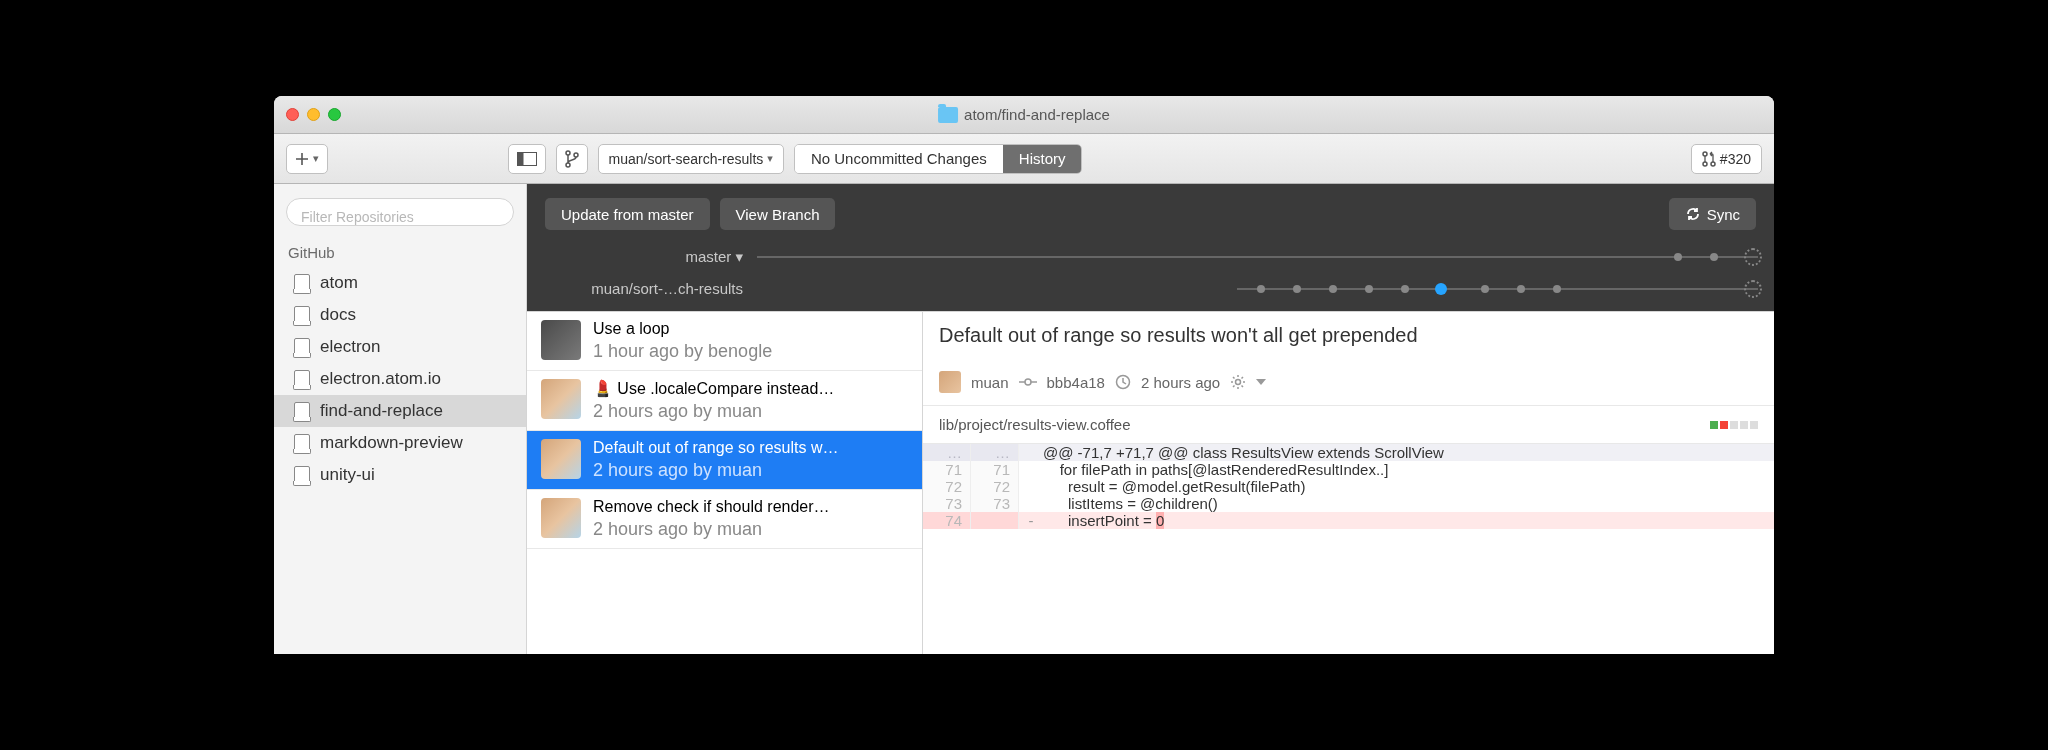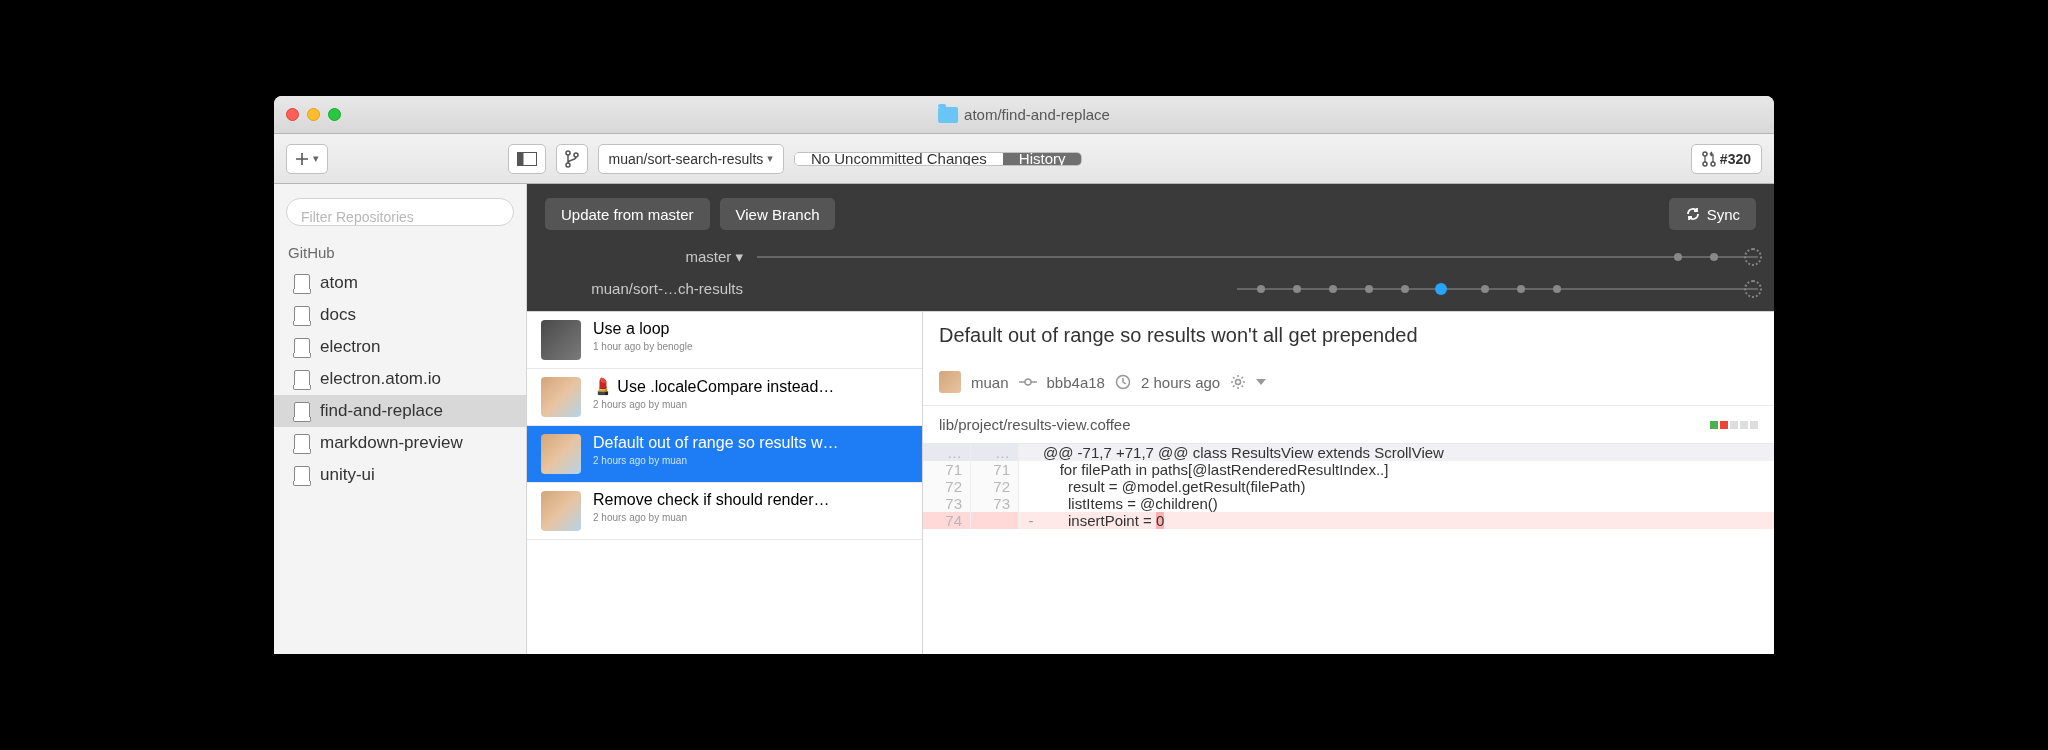--- a/index.html
+++ b/index.html
@@ -10,21 +10,21 @@
 .light { width: 13px; height: 13px; border-radius: 50%; }
 .light.red { background: #ff5f57; border: 0.5px solid #e14138; }
 .light.yellow { background: #ffbd2e; border: 0.5px solid #e1a116; }
 .light.green { background: #28c840; border: 0.5px solid #17a62c; }
 .title-center { position: absolute; left: 50%; transform: translateX(-50%); display: flex; align-items: center; gap: 6px; color: #575757; font-size: 15px; }
 .folder-icon { width: 20px; height: 16px; background: #69c5f4; border-radius: 2px; position: relative; }
 .folder-icon::before { content: ""; position: absolute; top: -3px; left: 0; width: 8px; height: 3px; background: #69c5f4; border-radius: 2px 2px 0 0; }
 .toolbar { height: 50px; background: linear-gradient(#f2f2f2, #e5e5e5); border-bottom: 1px solid #b5b5b5; display: flex; align-items: center; padding: 0 12px; gap: 10px; }
 .tb-btn { height: 30px; background: #fff; border: 1px solid #c0c0c0; border-radius: 5px; display: flex; align-items: center; justify-content: center; padding: 0 10px; font-size: 14px; color: #333; cursor: pointer; }
 .tb-btn.icon-only { padding: 0 8px; }
-.segmented { display: flex; border: 1px solid #c0c0c0; border-radius: 5px; overflow: hidden; height: 14px; }
+.segmented { display: flex; border: 1px solid #c0c0c0; border-radius: 5px; overflow: hidden; height: 30px; }
 .segmented .seg { padding: 0 16px; display: flex; align-items: center; background: #fff; font-size: 15px; color: #333; cursor: pointer; }
 .segmented .seg.active { background: #6f6f6f; color: #fff; }
 .toolbar-spacer { flex: 1; }
 .body { flex: 1; display: flex; overflow: hidden; }
 .sidebar { width: 253px; background: #f4f4f4; border-right: 1px solid #d5d5d5; display: flex; flex-direction: column; padding-top: 14px; }
 .filter-input { margin: 0 12px 12px; height: 28px; border: 1px solid #d3d3d3; border-radius: 14px; padding: 0 14px; font-size: 14px; color: #999; display: flex; align-items: flex-end; background: #fff; }
 .sidebar-section { padding: 6px 14px; font-size: 15px; color: #6b6b6b; font-weight: 500; }
 .sidebar-item { display: flex; align-items: center; gap: 10px; padding: 6px 14px 6px 20px; font-size: 17px; color: #333; cursor: pointer; }
 .sidebar-item.active { background: #d8d8d8; }
 .repo-icon { width: 16px; height: 18px; border: 1.5px solid #888; border-radius: 2px; position: relative; background: #fff; }
@@ -40,21 +40,21 @@
 .content-split { flex: 1; display: flex; overflow: hidden; border-top: 1px solid #d5d5d5; }
 .commits { width: 396px; border-right: 1px solid #d5d5d5; overflow: hidden; }
 .commit-item { display: flex; gap: 12px; padding: 8px 14px; border-bottom: 1px solid #e8e8e8; cursor: pointer; }
 .commit-item.selected { background: #1e7df4; color: #fff; }
 .commit-item.selected .commit-meta { color: #cde2ff; }
 .avatar { width: 40px; height: 40px; border-radius: 4px; background: #ccc; flex-shrink: 0; background-size: cover; }
 .avatar.benogle { background: linear-gradient(135deg,#4a4a4a,#7a7a7a); }
 .avatar.muan { background: linear-gradient(135deg,#d4a57a,#e8c4a0,#b5d4e8); }
 .commit-text { flex: 1; overflow: hidden; }
 .commit-title { font-size: 16px; white-space: nowrap; overflow: hidden; text-overflow: ellipsis; margin-bottom: 3px; }
-.commit-meta { font-size: 10px; color: #888; }
+.commit-meta { font-size: 18px; color: #888; }
 .diff-panel { flex: 1; display: flex; flex-direction: column; overflow: hidden; }
 .diff-header { padding: 12px 16px 4px; }
 .diff-title { font-size: 20px; color: #333; margin-bottom: 24px; }
 .diff-meta { display: flex; align-items: center; gap: 10px; font-size: 15px; color: #666; }
 .diff-meta .avatar-sm { width: 22px; height: 22px; border-radius: 3px; background: linear-gradient(135deg,#d4a57a,#e8c4a0); }
 .file-header { padding: 10px 16px; border-top: 1px solid #e8e8e8; border-bottom: 1px solid #e8e8e8; font-size: 15px; color: #555; display: flex; align-items: center; margin-top: 8px; }
 .diff-squares { margin-left: auto; display: flex; gap: 2px; }
 .sq { width: 8px; height: 8px; }
 .diff-code { font-family: Menlo, Consolas, monospace; font-size: 15px; }
 .code-row { display: flex; }
@@ -65,21 +65,21 @@
 .code-row.hunk { background: #f0f0f5; color: #999; }
 .code-row.hunk .ln, .code-row.hunk .ln2 { background: #e8e8f0; color: #b8b8c4; }
 .code-row.del { background: #ffe8e8; }
 .code-row.del .ln, .code-row.del .ln2 { background: #ffd8d8; }
 .code-row.del .hl { background: #ffb0b0; }
 svg { display: block; }
 .chevron { font-size: 11px; color: #666; margin-left: 4px; }
 .commit-dot { width: 8px; height: 8px; border-radius: 50%; background: #888; position: absolute; top: -3px; }
 .commit-dot.blue { background: #26a4ff; width: 12px; height: 12px; top: -5px; }
 .commit-ring { width: 18px; height: 18px; border: 2px dotted #888; border-radius: 50%; position: absolute; top: -8px; right: -4px; }
-.pr-badge { display: flex; align-items: center; gap: 4px; font-weight: bold; }
+.pr-badge { display: flex; align-items: center; gap: 4px; }
 .tri { border-left: 5px solid transparent; border-right: 5px solid transparent; border-top: 6px solid #999; display: inline-block; }
 </style>
 </head>
 <body>
 
 <div class="window">
 
   <div class="titlebar">
     <div class="traffic-lights">
       <div class="light red"></div>

